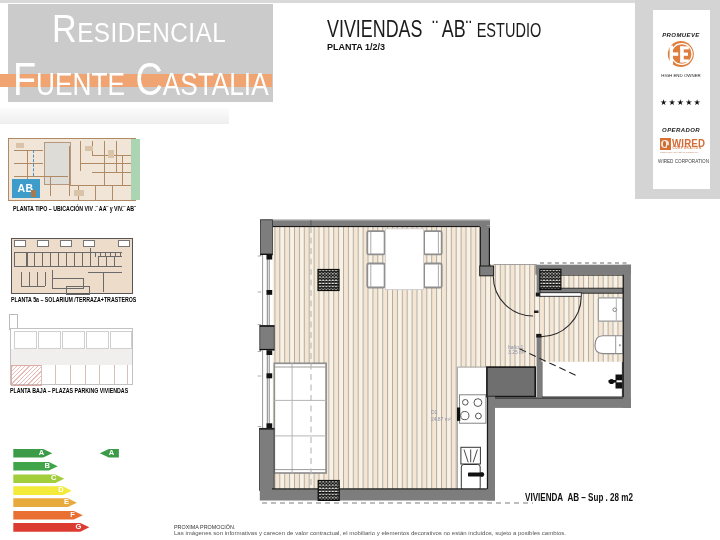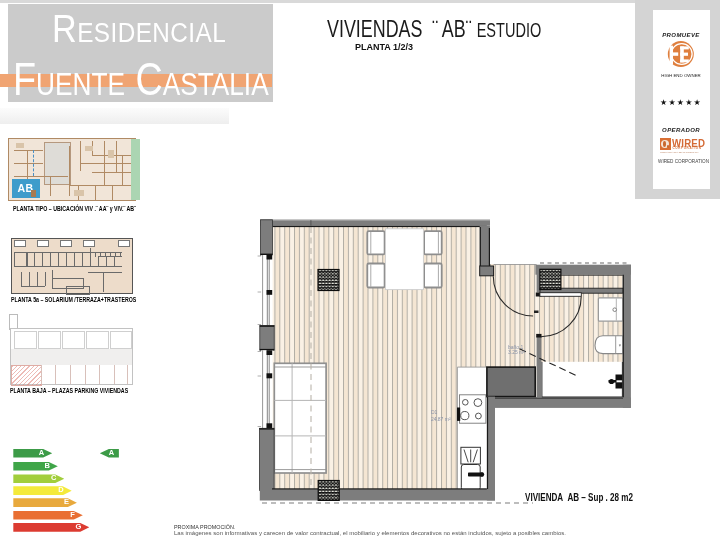--- a/index.html
+++ b/index.html
@@ -17,21 +17,21 @@
 <div class="abs" style="left:0;top:73.5px;width:272px;height:13.5px;background:#f0a472;"></div>
 
 <div class="abs" style="left:52px;top:8px;white-space:nowrap;font-variant:small-caps;font-size:38px;color:#fff;letter-spacing:0.5px;transform:scaleX(0.9);transform-origin:left;">Residencial</div>
 
 <div class="abs" style="left:13px;top:52px;white-space:nowrap;font-variant:small-caps;font-size:46px;color:#fff;letter-spacing:0px;transform:scaleX(0.82);transform-origin:left;">Fuente Castalia</div>
 
 <div class="abs" style="left:0;top:108px;width:229px;height:16px;background:linear-gradient(#fcfcfc,#eeeeee);"></div>
 
 <div class="abs" style="left:327px;top:15px;white-space:nowrap;font-size:24px;color:#1b1b1b;letter-spacing:0px;transform:scaleX(0.745);transform-origin:left;">VIVIENDAS&nbsp; ¨ AB¨ <span style="font-size:19.5px;">ESTUDIO</span></div>
 
-<div class="abs" style="left:327px;top:42px;font-size:9px;font-weight:bold;color:#111;margin-left:28px;">PLANTA 1/2/3</div>
+<div class="abs" style="left:327px;top:42px;font-size:9px;font-weight:bold;color:#111;">PLANTA 1/2/3</div>
 
 <div class="abs" style="left:635px;top:0;width:85px;height:199px;background:#d4d4d4;"></div>
 
 <div class="abs" style="left:652.5px;top:10px;width:57px;height:179px;background:#fff;"></div>
 
 <div class="abs" style="left:652.5px;top:32px;width:57px;text-align:center;font-size:6px;font-weight:bold;font-style:italic;color:#222;letter-spacing:0.4px;">PROMUEVE</div>
 
 <svg class="abs" style="left:654px;top:28px;" width="56" height="56" viewBox="654 28 56 56">
   <circle cx="680.8" cy="54.1" r="13" fill="#df7f3e"></circle>
   <circle cx="681.7" cy="54" r="10.4" fill="none" stroke="#fff" stroke-width="1.3"></circle>

